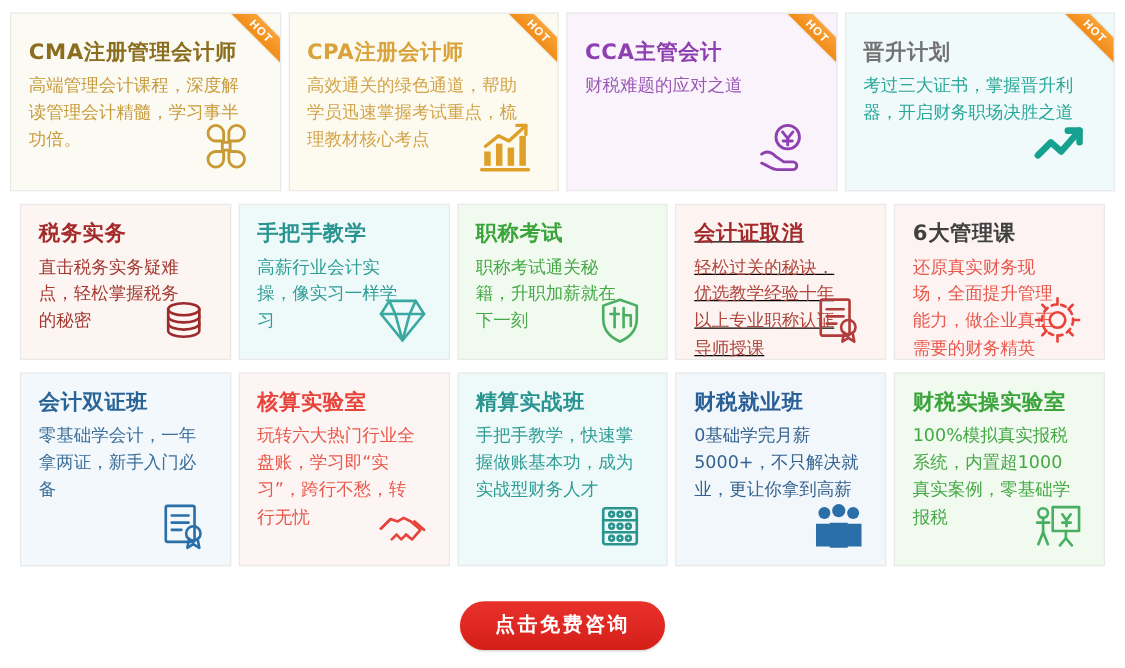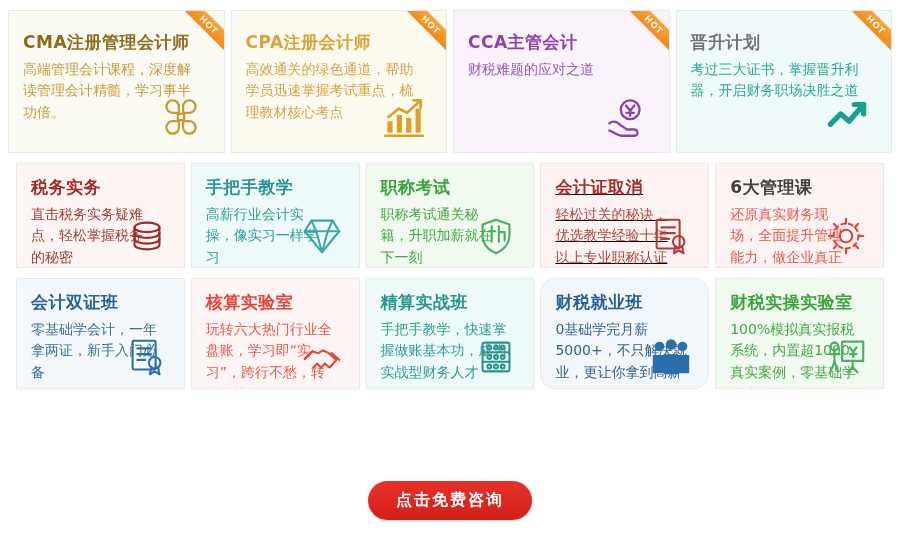--- a/index.html
+++ b/index.html
@@ -18,22 +18,22 @@
   .row3{padding:10px 16px 0 16px;gap:6px;}
 
   
   .card{
     position:relative;
     box-sizing:border-box;
     border:1px solid #e9e9e9;
     overflow:hidden;
   }
   .row1 .card{flex:1 1 0;height:143px;padding:22px 14px 10px 14px;}
-  .row2 .card{flex:1 1 0;height:105px;padding:14px 20px 8px 14px;}
-  .row3 .card{flex:1 1 0;height:111px;padding:14px 12px 8px 14px;}
+  .row2 .card{flex:1 1 0;height:125px;padding:14px 20px 8px 14px;}
+  .row3 .card{flex:1 1 0;height:155px;padding:14px 12px 8px 14px;}
 
   .card-title{
     font-weight:bold;
     letter-spacing:.5px;
     margin:0 0 6px 0;
     line-height:1.15;
   }
   .row1 .card-title{font-size:17px;}
   .row2 .card-title{font-size:17px;}
   .row3 .card-title{font-size:17px;}
@@ -243,21 +243,21 @@
             <circle cx="24" cy="14" r="2"></circle>
             <circle cx="31" cy="14" r="2"></circle>
             <circle cx="17" cy="24" r="2"></circle>
             <circle cx="24" cy="24" r="2"></circle>
             <circle cx="31" cy="24" r="2"></circle>
             <circle cx="17" cy="34" r="2"></circle>
             <circle cx="24" cy="34" r="2"></circle>
             <circle cx="31" cy="34" r="2"></circle>
           </svg></div>
       </div>
-      <div class="card" style="background: rgb(242, 247, 252); border-radius: 15px;">
+      <div class="card" style="background: rgb(242, 247, 252);">
         <div class="card-title" style="color:#2a5f96">财税就业班</div>
         <div class="card-desc" style="color:#35628f">0基础学完月薪5000+，不只解决就业，更让你拿到高薪</div>
         <div class="icon" style="color:#2a6fa8"><svg viewBox="0 0 48 48" width="100%" height="100%" fill="currentColor">
             <circle cx="12" cy="13" r="5"></circle>
             <path d="M5 22h14v19H5z" rx="2"></path>
             <circle cx="24" cy="11" r="5.5"></circle>
             <path d="M16.5 21h15v21h-15z"></path>
             <circle cx="36" cy="13" r="5"></circle>
             <path d="M29 22h14v19H29z"></path>
           </svg></div>

